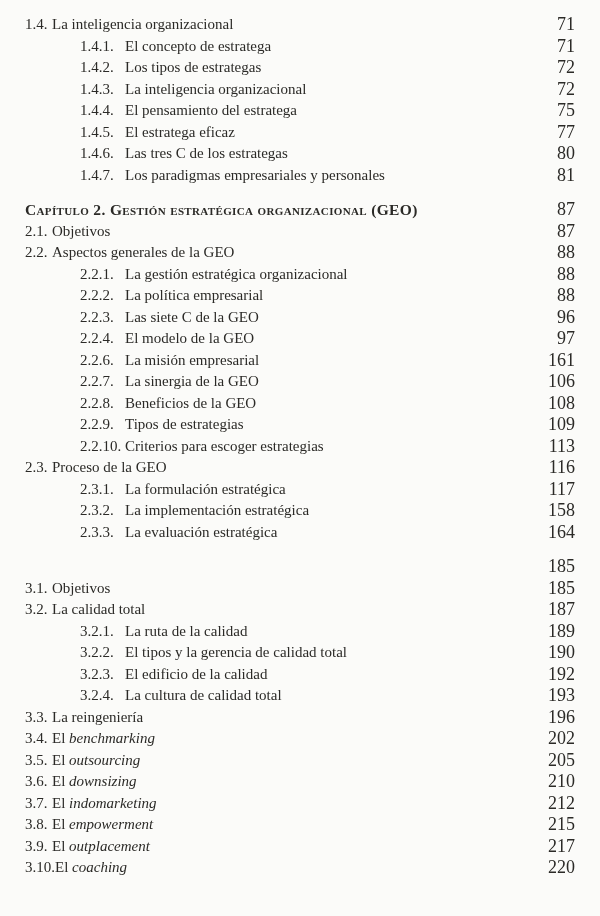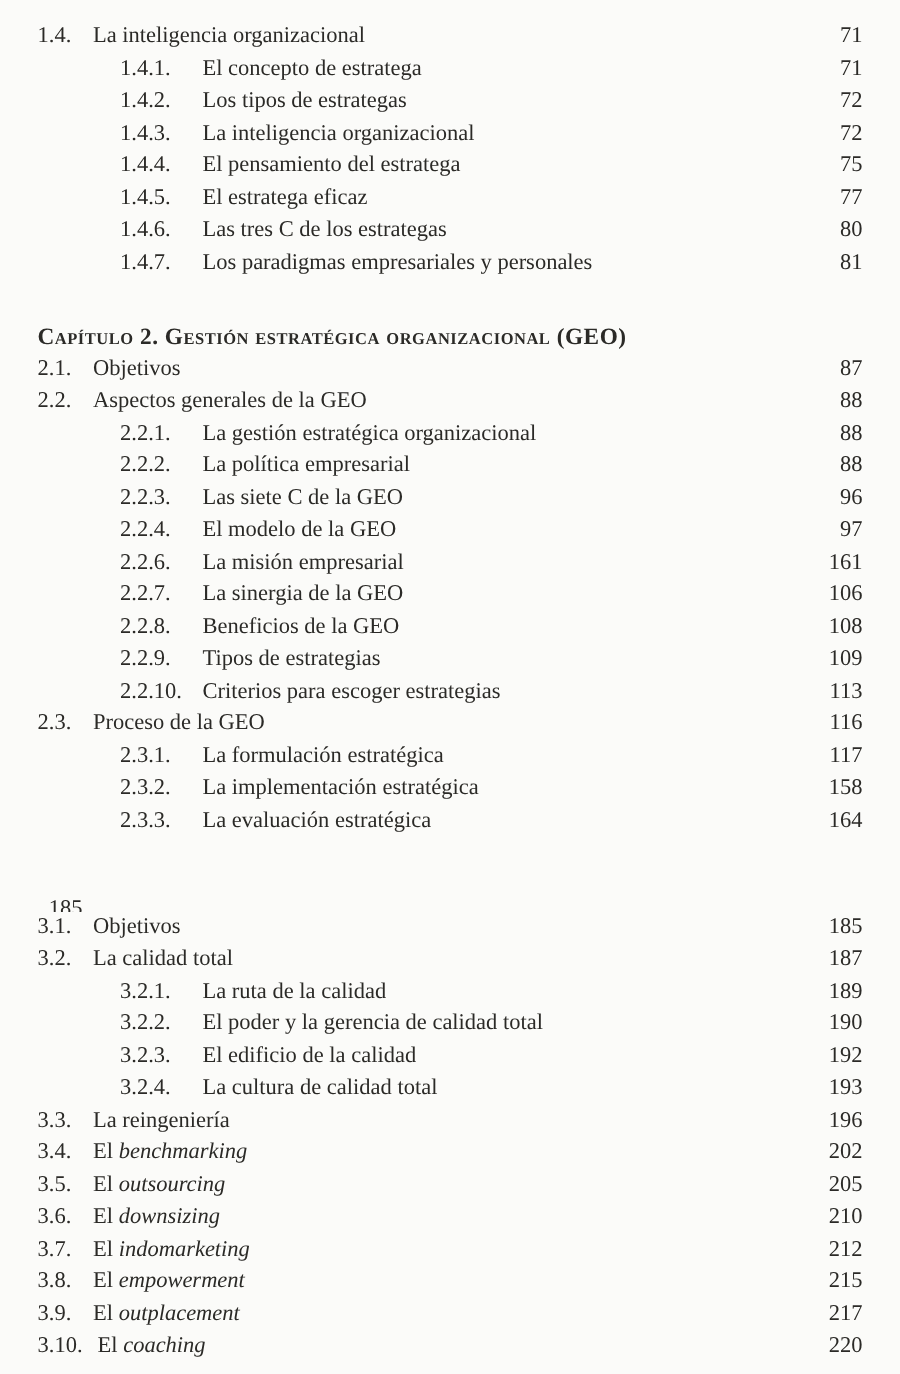--- a/index.html
+++ b/index.html
@@ -12,27 +12,26 @@
     background: #fbfbf9;
     color: #2b2a27;
     font-family: "Liberation Serif", "DejaVu Serif", serif;
     overflow: hidden;
   }
   .toc {
     padding: 14px 25px 0 25px;
   }
   .row {
     display: flex;
-    align-items: flex-start;
+    align-items: flex-end;
     height: 21.5px;
     line-height: 21.5px;
     font-size: 15px;
     white-space: nowrap;
     overflow: hidden;
-    gap: 10px;
   }
   .row .num {
     flex: 0 0 auto;
     min-width: 27px;
   }
   .row.subsection {
     padding-left: 18px;
   }
   .row.subsection .num {
     min-width: 45px;
@@ -41,42 +40,41 @@
   .row .title {
     flex: 0 0 auto;
   }
   .row .title i {
   }
   .row.chapter {
     font-weight: bold;
     font-variant: small-caps;
     letter-spacing: 0.35px;
     font-size: 15.5px;
-    margin-top: 28px;
-    flex-direction: column;
+    margin-top: 13px;
   }
   .dots {
     flex: 1 1 auto;
     margin: 0 5px 0 4px;
     background-image: radial-gradient(circle, #45443f 1px, rgba(0,0,0,0) 1.35px);
     background-size: 4.7px 3px;
     background-repeat: repeat-x;
     background-position: left 0 bottom 5px;
   }
   .row.chapter .dots {
     background-position: left 0 bottom 6px;
   }
   .page {
     flex: 0 0 auto;
     min-width: 30px;
     text-align: right;
     font-weight: normal;
     font-variant: normal;
     letter-spacing: 0;
-    font-size: 15px;
+    font-size: 18px;
   }
 </style>
 </head>
 <body>
 
 <div class="toc" id="toc">
     <div class="row section">
       <span class="num">1.4.</span>
       <span class="title">La inteligencia organizacional</span>
       <span class="dots"></span>
@@ -236,21 +234,21 @@
       <span class="page">187</span>
     </div>
     <div class="row subsection">
       <span class="num">3.2.1.</span>
       <span class="title">La ruta de la calidad</span>
       <span class="dots"></span>
       <span class="page">189</span>
     </div>
     <div class="row subsection">
       <span class="num">3.2.2.</span>
-      <span class="title">El poder y la gerencia de calidad total</span>
+      <span class="title">El tipos y la gerencia de calidad total</span>
       <span class="dots"></span>
       <span class="page">190</span>
     </div>
     <div class="row subsection">
       <span class="num">3.2.3.</span>
       <span class="title">El edificio de la calidad</span>
       <span class="dots"></span>
       <span class="page">192</span>
     </div>
     <div class="row subsection">

